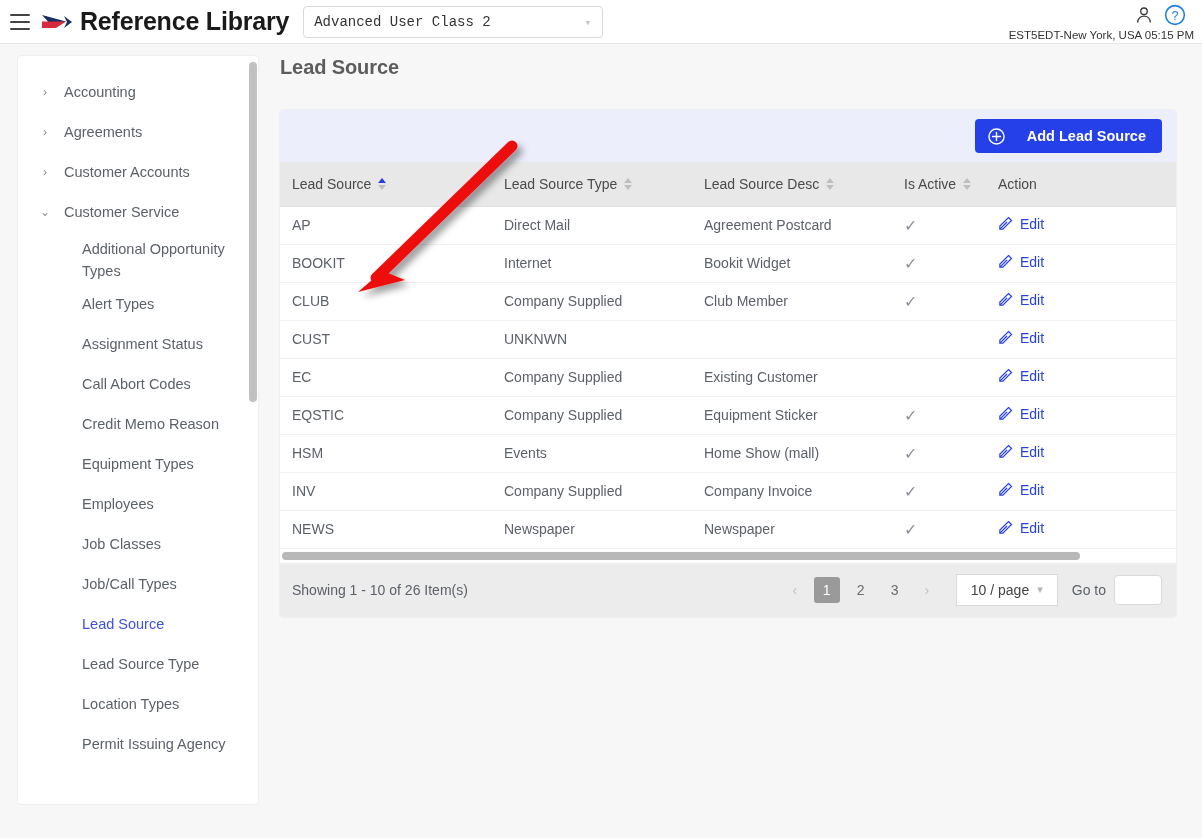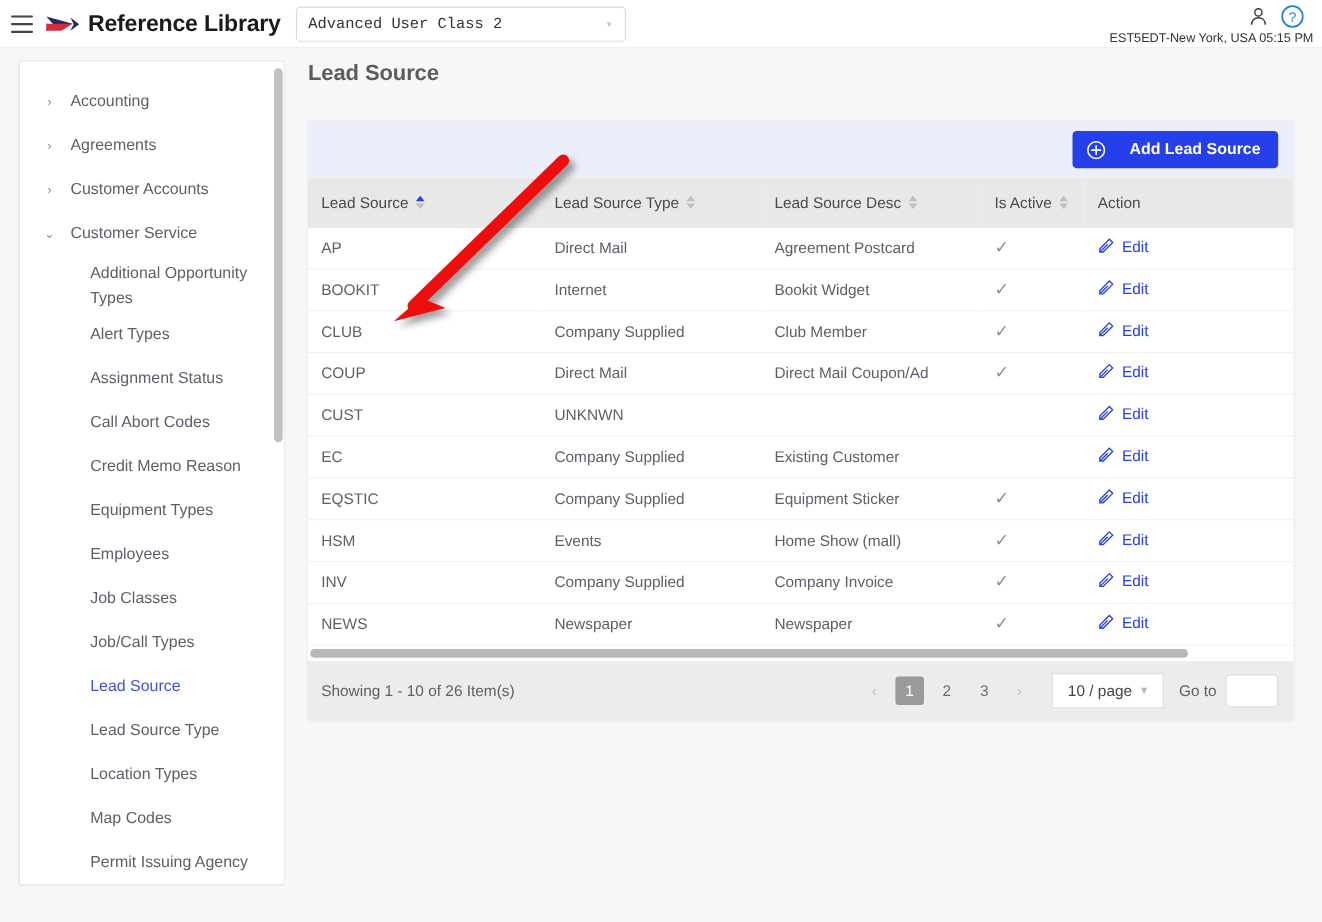--- a/index.html
+++ b/index.html
@@ -22,21 +22,21 @@
   .hamburger {
     width: 20px; height: 16px; margin-left: 10px; margin-right: 10px;
     display: flex; flex-direction: column; justify-content: space-between;
     cursor: pointer;
   }
   .hamburger span { display: block; height: 2px; background: #444; border-radius: 1px; }
 
   .logo-mark { width: 34px; height: 22px; margin-right: 6px; flex: 0 0 auto; }
 
   .brand-title {
-    font-size: 21px; font-weight: bold; color: #1a1a1a; letter-spacing: -0.2px;
+    font-size: 25px; font-weight: bold; color: #1a1a1a; letter-spacing: -0.2px;
     white-space: nowrap; margin-right: 14px;
   }
 
   .class-select {
     width: 300px; height: 32px; border: 1px solid #d9d9d9; border-radius: 4px;
     background: #fff; display: flex; align-items: center; padding: 0 10px;
     font-size: 14px; color: #333; cursor: pointer; position: relative; font-family: Liberation Mono, monospace;
   }
   .class-select .caret {
     position: absolute; right: 11px; top: 50%; transform: translateY(-50%);
@@ -272,23 +272,20 @@
         <span>Job/Call Types</span>
       </div>
       <div class="nav-child active">
         <span>Lead Source</span>
       </div>
       <div class="nav-child">
         <span>Lead Source Type</span>
       </div>
       <div class="nav-child">
         <span>Location Types</span>
-      </div>
-      <div class="nav-child">
-        <span>Map Codes</span>
       </div>
       <div class="nav-child">
         <span>Permit Issuing Agency</span>
       </div>
     </div>
     <div class="sb-scrollbar"></div>
   </div>
 
   <div class="main">
 
@@ -394,33 +391,20 @@
                 <td><span class="check">✓</span></td>
                 <td><span class="edit-link">
                     <svg class="pencil" viewBox="0 0 16 16">
                       <path d="M11.2 1.6 L14.4 4.8 L5.2 14 L2 14 L2 10.8 Z" fill="none" stroke="#2540e8" stroke-width="1.3"></path>
                       <path d="M2.3 13.7 L9.6 6.4" stroke="#2540e8" stroke-width="1.3"></path>
                     </svg>
                     <span>Edit</span>
                   </span></td>
               </tr>
               <tr>
-                <td>COUP</td>
-                <td>Direct Mail</td>
-                <td>Direct Mail Coupon/Ad</td>
-                <td><span class="check">✓</span></td>
-                <td><span class="edit-link">
-                    <svg class="pencil" viewBox="0 0 16 16">
-                      <path d="M11.2 1.6 L14.4 4.8 L5.2 14 L2 14 L2 10.8 Z" fill="none" stroke="#2540e8" stroke-width="1.3"></path>
-                      <path d="M2.3 13.7 L9.6 6.4" stroke="#2540e8" stroke-width="1.3"></path>
-                    </svg>
-                    <span>Edit</span>
-                  </span></td>
-              </tr>
-              <tr>
                 <td>CUST</td>
                 <td>UNKNWN</td>
                 <td></td>
                 <td></td>
                 <td><span class="edit-link">
                     <svg class="pencil" viewBox="0 0 16 16">
                       <path d="M11.2 1.6 L14.4 4.8 L5.2 14 L2 14 L2 10.8 Z" fill="none" stroke="#2540e8" stroke-width="1.3"></path>
                       <path d="M2.3 13.7 L9.6 6.4" stroke="#2540e8" stroke-width="1.3"></path>
                     </svg>
                     <span>Edit</span>

